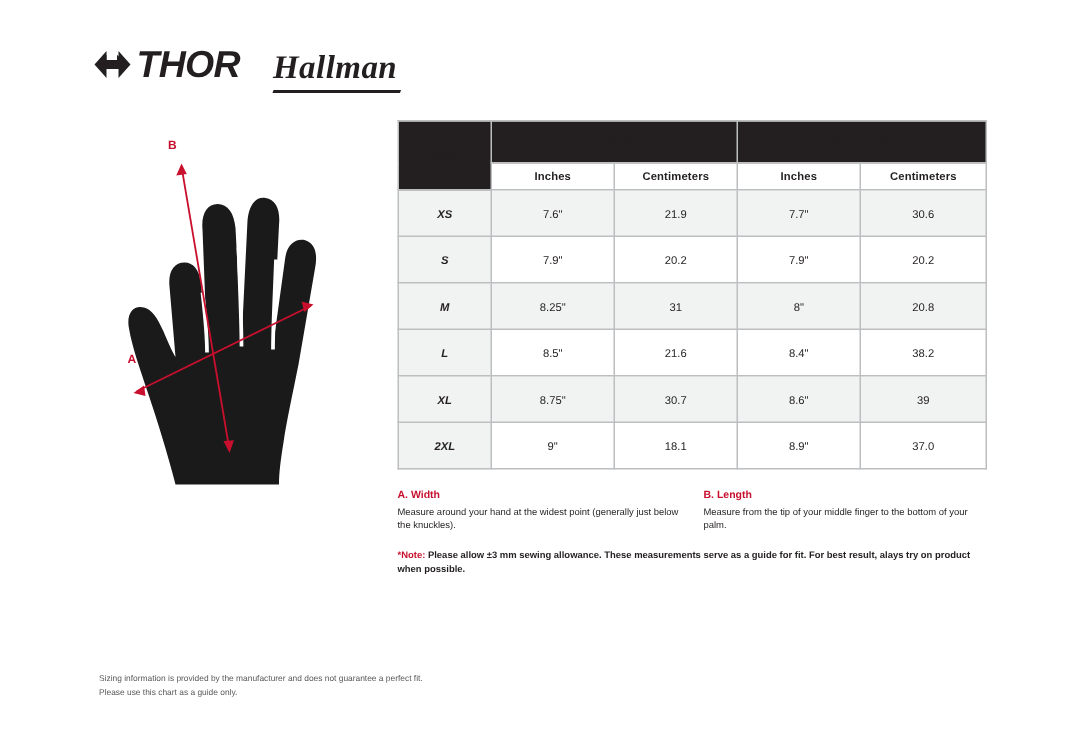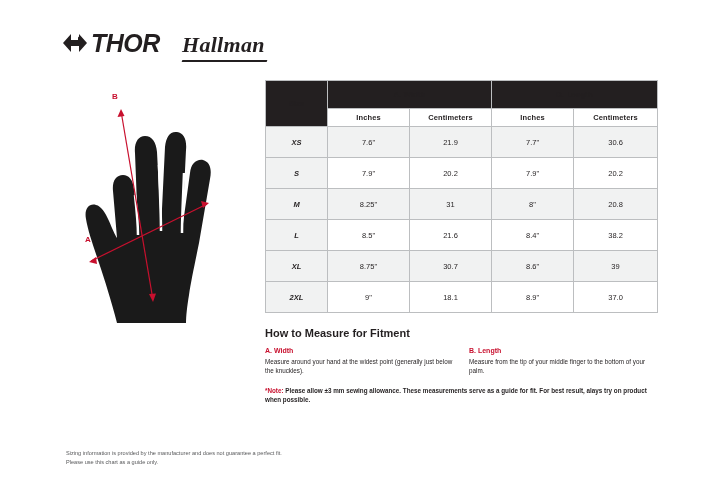--- a/index.html
+++ b/index.html
@@ -330,21 +330,20 @@
         <td class="size-cell">2XL</td>
         <td class="val-cell">9"</td>
         <td class="val-cell">18.1</td>
         <td class="val-cell">8.9"</td>
         <td class="val-cell">37.0</td>
       </tr>
     </tbody>
   </table>
 
   <div id="how-to">
-    <div id="how-to-title">How to Measure for Fitment</div>
     <div class="measure-cols">
       <div class="measure-col">
         <div class="m-head">A. Width</div>
         <div class="m-body">Measure around your hand at the widest point (generally just below the knuckles).</div>
       </div>
       <div class="measure-col">
         <div class="m-head">B. Length</div>
         <div class="m-body">Measure from the tip of your middle finger to the bottom of your palm.</div>
       </div>
     </div>

